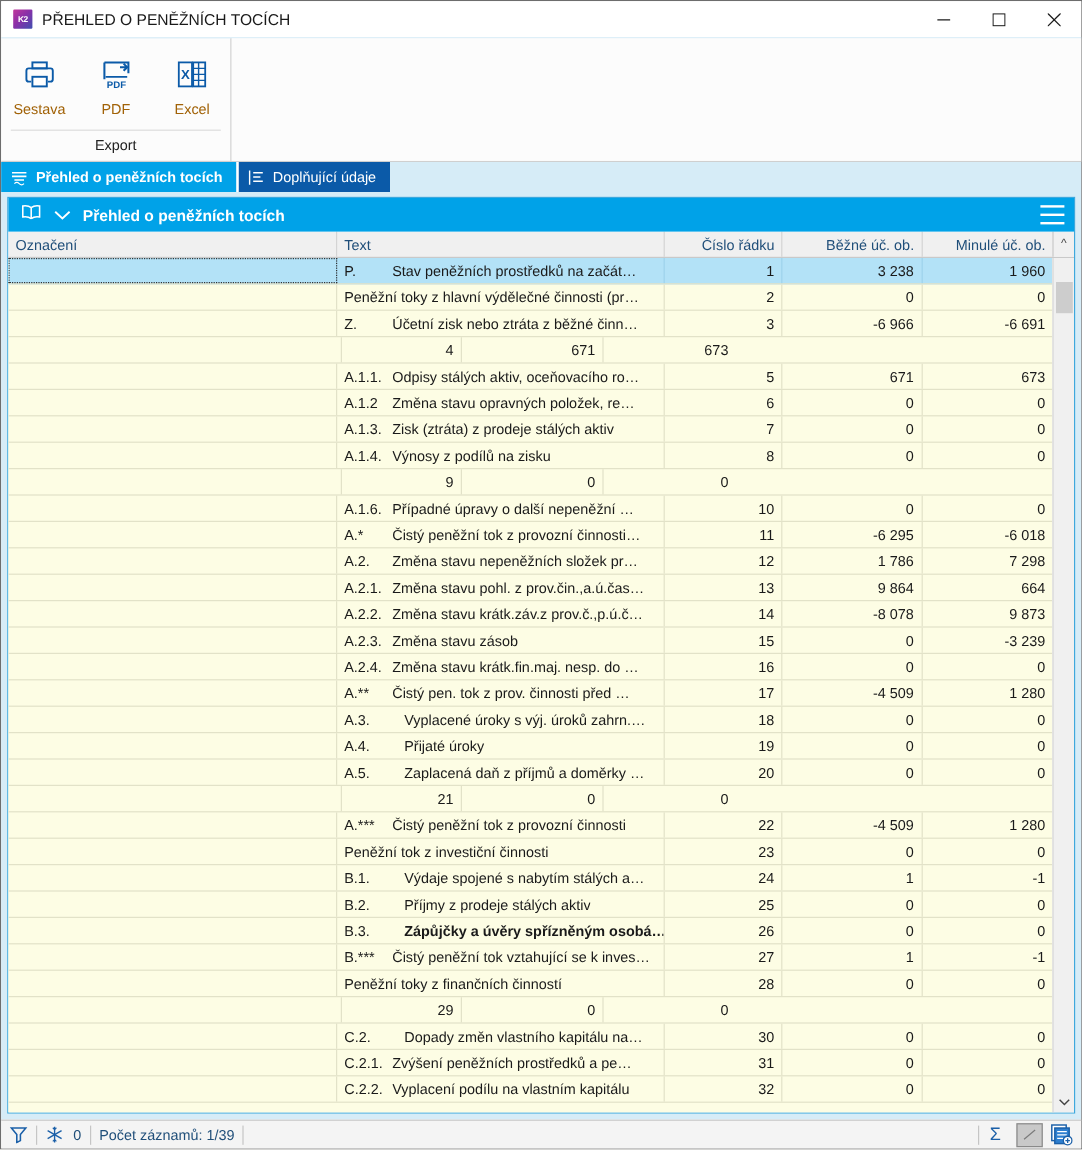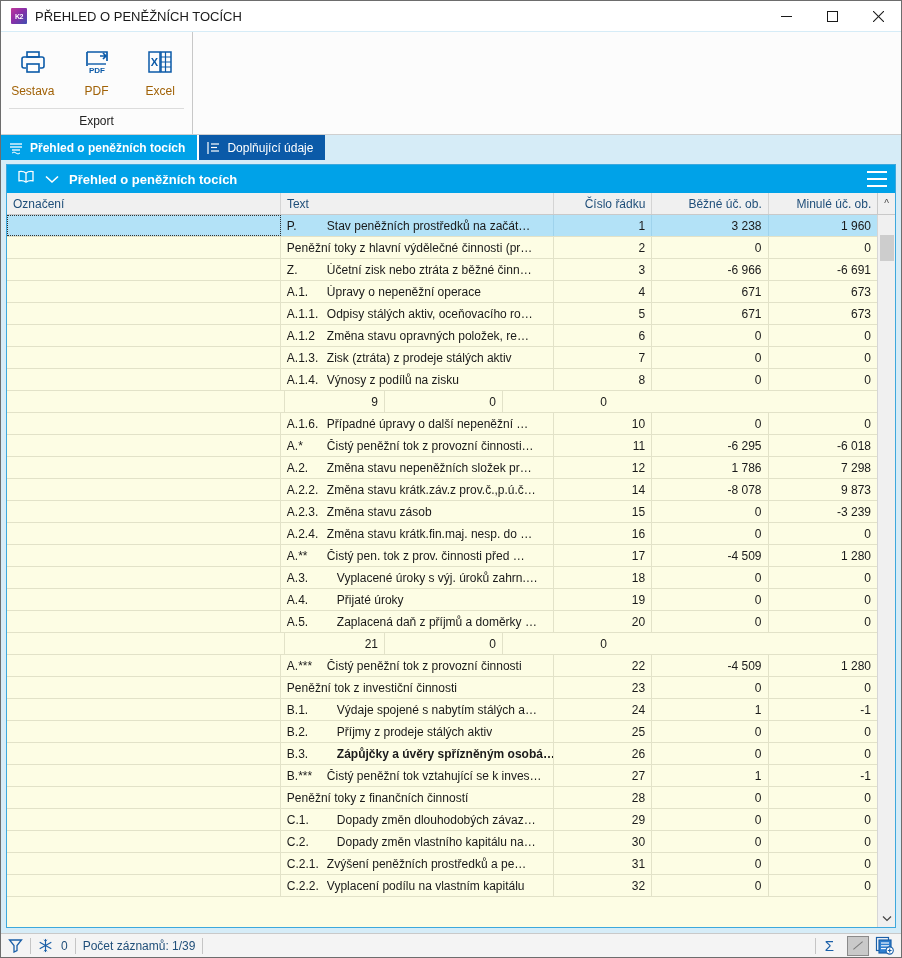--- a/index.html
+++ b/index.html
@@ -447,24 +447,20 @@
               <div class="cell c-text">
                 <span class="code">Z.</span>
                 <span class="desc">Účetní zisk nebo ztráta z běžné činn…</span>
               </div>
               <div class="cell num c-cislo">3</div>
               <div class="cell num c-bezne">-6 966</div>
               <div class="cell num c-minule">-6 691</div>
             </div>
             <div class="row">
               <div class="cell c-oznaceni"></div>
-              <div class="cell c-text">
-                <span class="code">A.1.</span>
-                <span class="desc">Úpravy o nepeněžní operace</span>
-              </div>
               <div class="cell num c-cislo">4</div>
               <div class="cell num c-bezne">671</div>
               <div class="cell num c-minule">673</div>
             </div>
             <div class="row">
               <div class="cell c-oznaceni"></div>
               <div class="cell c-text">
                 <span class="code">A.1.1.</span>
                 <span class="desc">Odpisy stálých aktiv, oceňovacího ro…</span>
               </div>
@@ -534,20 +530,30 @@
                 <span class="code">A.2.</span>
                 <span class="desc">Změna stavu nepeněžních složek pr…</span>
               </div>
               <div class="cell num c-cislo">12</div>
               <div class="cell num c-bezne">1 786</div>
               <div class="cell num c-minule">7 298</div>
             </div>
             <div class="row">
               <div class="cell c-oznaceni"></div>
               <div class="cell c-text">
+                <span class="code">A.2.1.</span>
+                <span class="desc">Změna stavu pohl. z prov.čin.,a.ú.čas…</span>
+              </div>
+              <div class="cell num c-cislo">13</div>
+              <div class="cell num c-bezne">9 864</div>
+              <div class="cell num c-minule">664</div>
+            </div>
+            <div class="row">
+              <div class="cell c-oznaceni"></div>
+              <div class="cell c-text">
                 <span class="code">A.2.2.</span>
                 <span class="desc">Změna stavu krátk.záv.z prov.č.,p.ú.č…</span>
               </div>
               <div class="cell num c-cislo">14</div>
               <div class="cell num c-bezne">-8 078</div>
               <div class="cell num c-minule">9 873</div>
             </div>
             <div class="row">
               <div class="cell c-oznaceni"></div>
               <div class="cell c-text">
@@ -677,24 +683,20 @@
               <div class="cell c-oznaceni"></div>
               <div class="cell c-text">
                 <span class="desc" style="padding-left: 6px;">Peněžní toky z finančních činností</span>
               </div>
               <div class="cell num c-cislo">28</div>
               <div class="cell num c-bezne">0</div>
               <div class="cell num c-minule">0</div>
             </div>
             <div class="row">
               <div class="cell c-oznaceni"></div>
-              <div class="cell c-text">
-                <span class="code">C.1.</span>
-                <span class="desc" style="padding-left: 10px;">Dopady změn dlouhodobých závaz…</span>
-              </div>
               <div class="cell num c-cislo">29</div>
               <div class="cell num c-bezne">0</div>
               <div class="cell num c-minule">0</div>
             </div>
             <div class="row">
               <div class="cell c-oznaceni"></div>
               <div class="cell c-text">
                 <span class="code">C.2.</span>
                 <span class="desc" style="padding-left: 10px;">Dopady změn vlastního kapitálu na…</span>
               </div>

